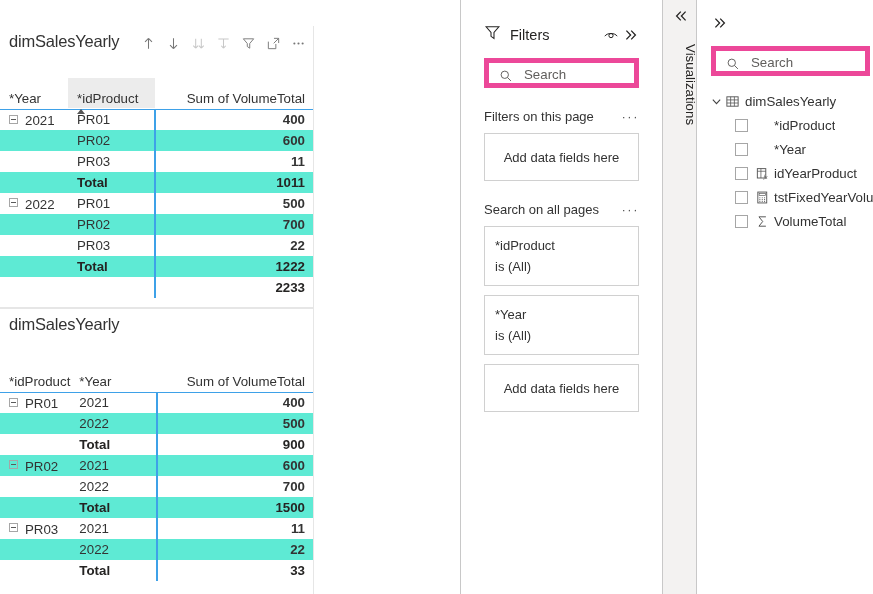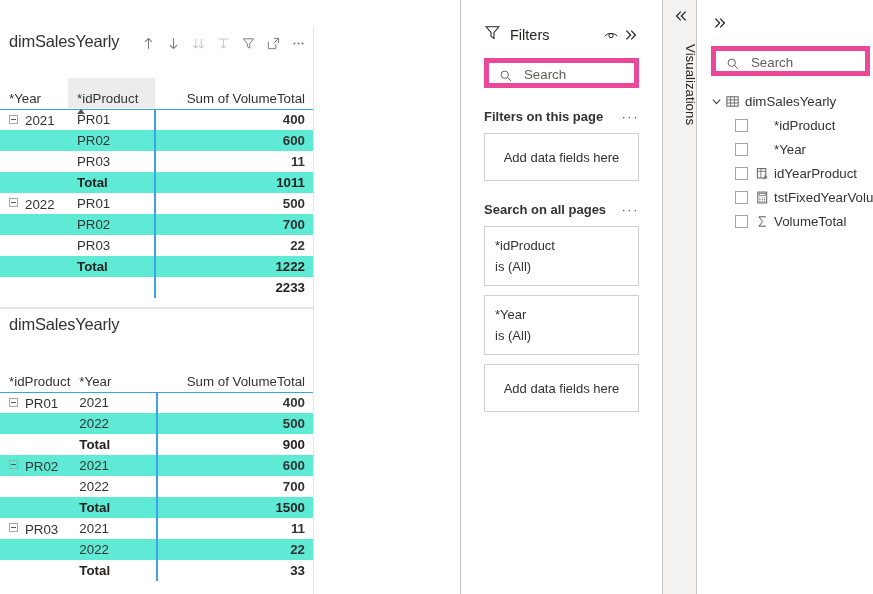--- a/index.html
+++ b/index.html
@@ -157,21 +157,21 @@
     font-family: "Liberation Sans", sans-serif;
   }
   .search-box input::placeholder { color: #605e5c; opacity: 1; }
 
   .filter-section-hdr {
     display: flex; align-items: center;
     margin: 21px 11px 0 11px;
     font-size: 13px;
     color: #333333;
   }
-  .filter-section-hdr .lbl { flex: 1; white-space: nowrap; font-weight: bold; }
+  .filter-section-hdr .lbl { flex: 1; white-space: nowrap; }
   .ellipsis-btn { cursor: pointer; color: #555; letter-spacing: 1.5px; font-size: 13px; line-height: 8px; }
 
   .filter-card {
     margin: 9px 11px 0 11px;
     border: 1px solid #d0d0d0;
     background: #ffffff;
     padding: 9px 10px;
     font-size: 13px;
     color: #333333;
     cursor: pointer;

